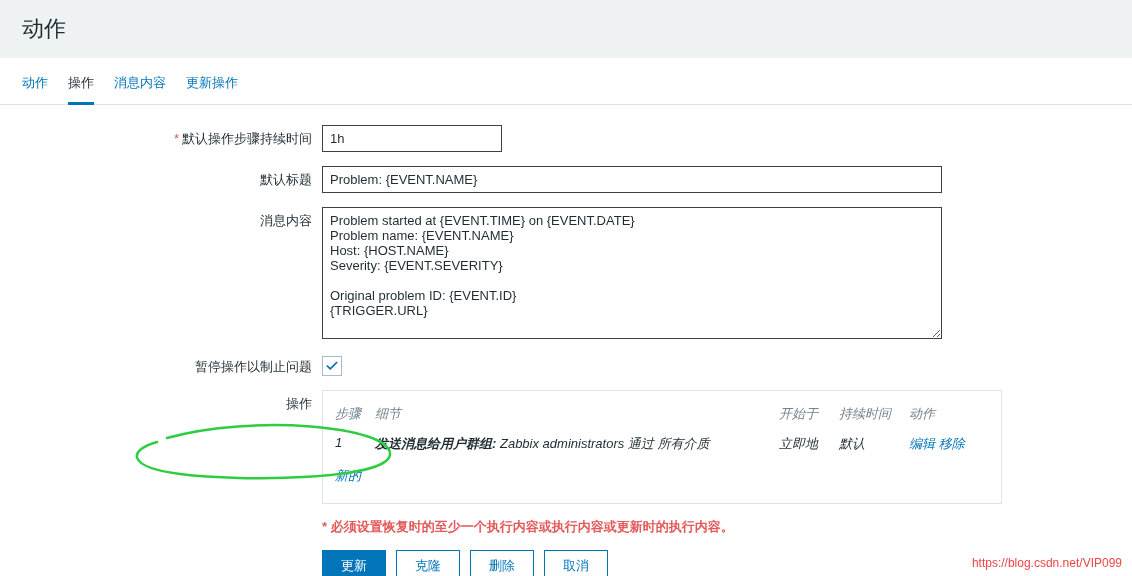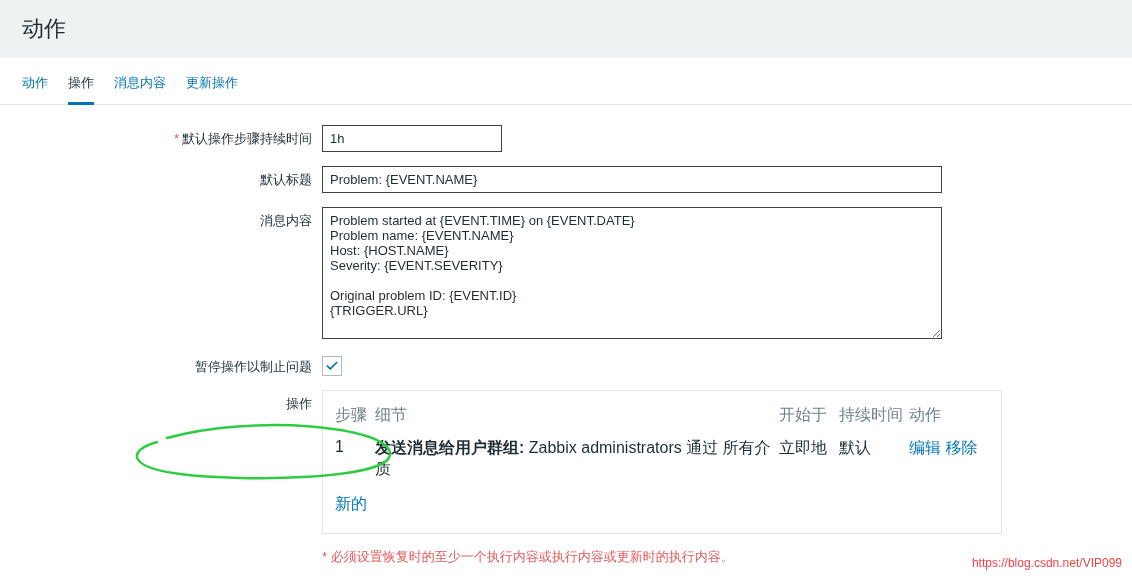--- a/index.html
+++ b/index.html
@@ -12,26 +12,26 @@
 .form-row { display: flex; margin-bottom: 14px; align-items: flex-start; }
 .form-label { width: 300px; min-width: 300px; text-align: right; padding-right: 10px; padding-top: 5px; color: #1f2c33; }
 .form-label .req { color: #e45959; margin-right: 3px; }
 .form-field { flex: 1; }
 .text-input { border: 1px solid #404040; padding: 5px 7px; font-size: 13px; color: #1f2c33; width: 180px; }
 .text-input.wide { width: 620px; }
 textarea.text-input { width: 620px; height: 132px; resize: both; font-family: Liberation Sans, sans-serif; white-space: pre-wrap; overflow: auto; }
 .checkbox-wrap { display: inline-flex; align-items: center; justify-content: center; width: 20px; height: 20px; border: 1px solid #acbbc2; background: #fff; cursor: pointer; }
 .checkbox-wrap svg { width: 14px; height: 14px; }
 .ops-box { border: 1px solid #dfe4e7; padding: 10px 12px 12px 12px; width: 680px; }
-.ops-table { width: 100%; border-collapse: collapse; font-size: 16px; }
+.ops-table { width: 100%; border-collapse: collapse; font-size: 13px; font-style: italic; }
 .ops-table th { text-align: left; color: #72828a; font-weight: normal; padding: 4px 6px 6px 0; }
 .ops-table td { padding: 6px 6px 6px 0; vertical-align: top; }
 .link { color: #0275b8; cursor: pointer; }
 .bold { font-weight: 700; }
-.warn-text { color: #e45959; margin-bottom: 14px; }
+.warn-text { color: #e45959; margin-bottom: 14px; font-weight: bold; }
 .btn-row { display: flex; gap: 10px; }
 .btn { border: 1px solid #0275b8; color: #0275b8; background: #fff; padding: 6px 18px; font-size: 13px; cursor: pointer; }
 .btn.primary { background: #0275b8; color: #fff; }
 .watermark { position: fixed; right: 10px; bottom: 6px; color: #ef4444; font-size: 12px; pointer-events: none; }
 .annot { position: absolute; pointer-events: none; }
 .annot-circle { left: 132px; top: 370px; width: 270px; height: 56px; }
 .annot-circle svg { width: 100%; height: 100%; overflow: visible; }
 .content-wrap { position: relative; }
 .actions-col { white-space: nowrap; }
 </style>

